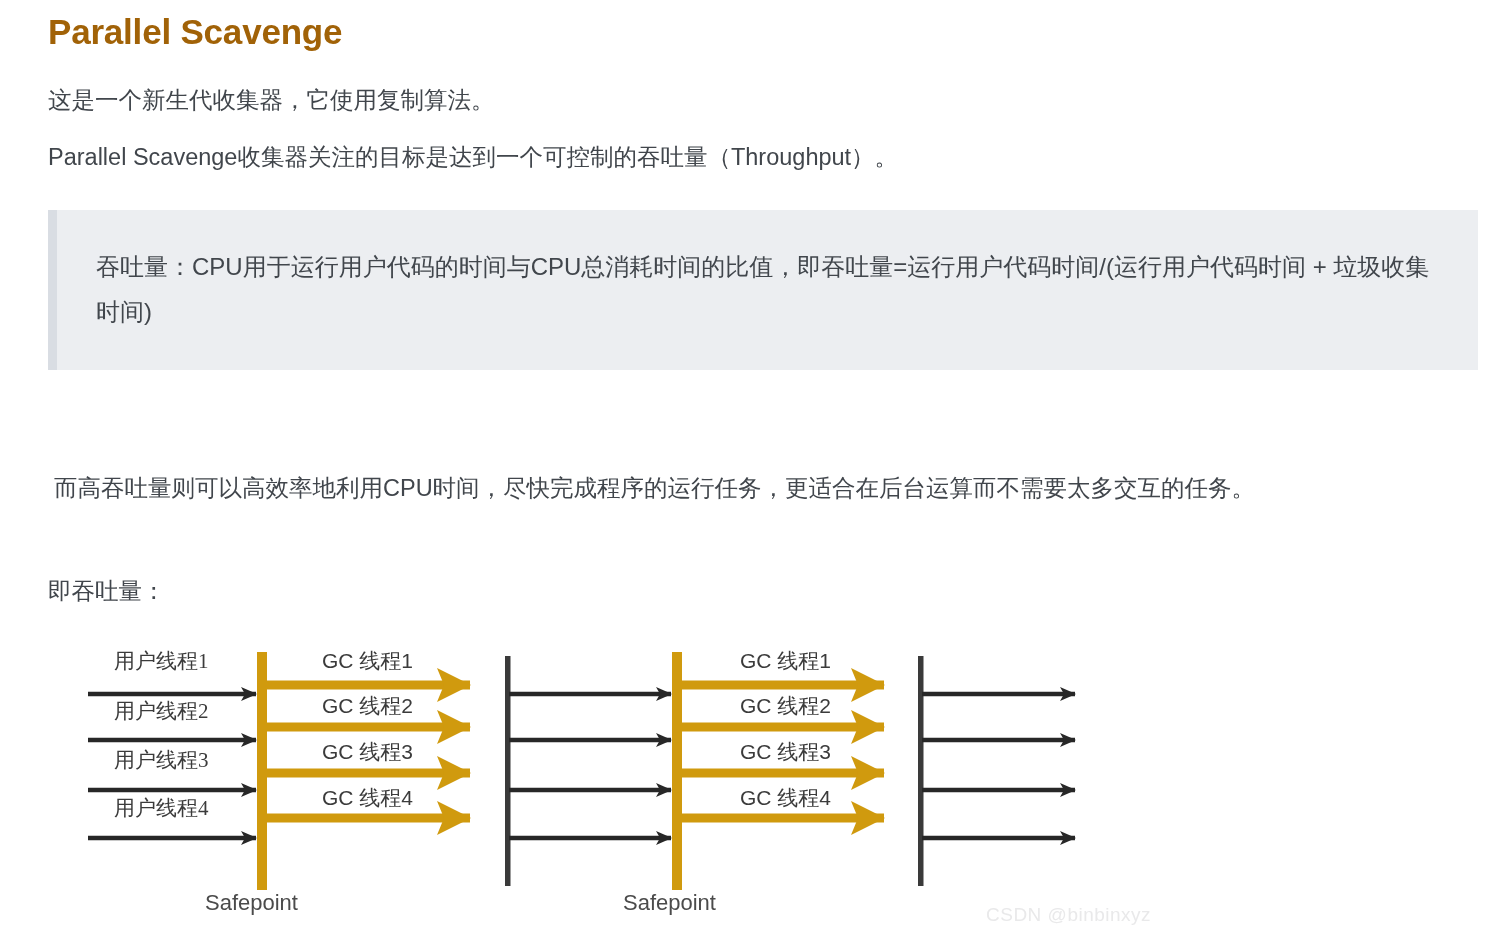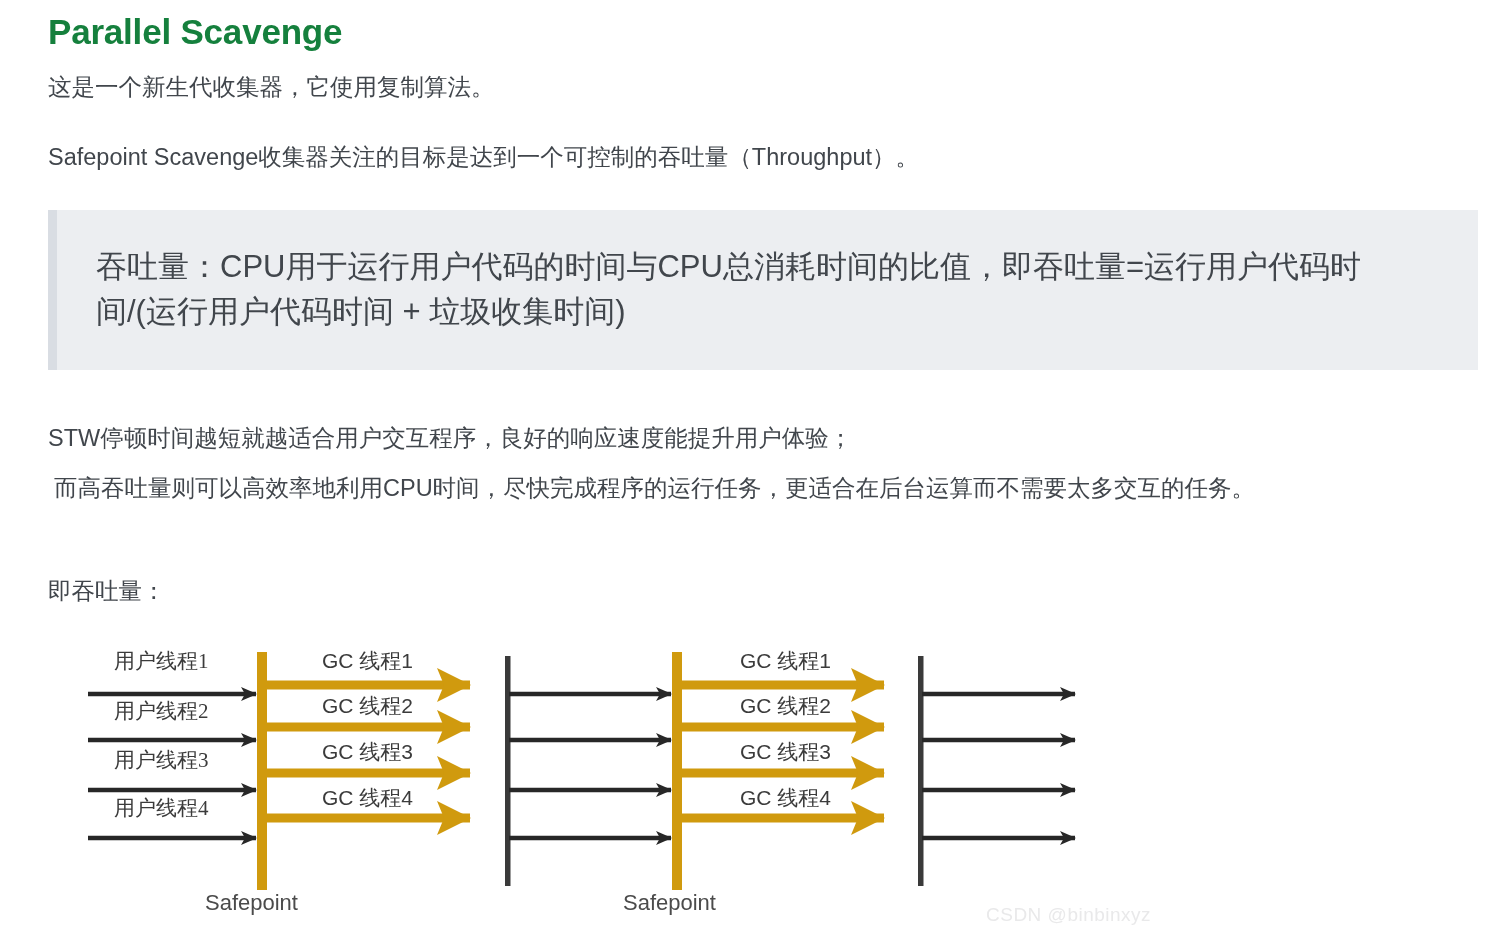--- a/index.html
+++ b/index.html
@@ -23,51 +23,51 @@
     box-sizing: border-box;
     padding: 0;
   }
   .page-title {
     position: absolute;
     left: 48px;
     top: 10px;
     font-size: 35px;
     font-weight: bold;
     letter-spacing: -0.2px;
-    color: #15803d;
+    color: #a16207;
     line-height: 44px;
     margin: 0;
   }
   .para {
     position: absolute;
     left: 48px;
     font-size: 23.5px;
     line-height: 46px;
     color: #41464c;
     white-space: nowrap;
   }
-  .p1 { top: 64px; text-align: center; }
+  .p1 { top: 77px; text-align: center; }
   .p2 { top: 134px; }
 
   .quote-box {
     position: absolute;
     left: 48px;
     top: 210px;
     width: 1430px;
     height: 160px;
     background: #eceef1;
     box-sizing: border-box;
     border-left: 9px solid #d9dde3;
   }
   .quote-text {
     position: absolute;
     left: 96px;
     top: 244px;
     width: 1340px;
-    font-size: 31px;
+    font-size: 24px;
     line-height: 45px;
     color: #41464c;
   }
 
   .p3 { top: 415px; }
   .p4 { top: 465px; white-space: normal; width: 1440px; margin-left: 6px; }
   .p5 { top: 568px; }
 
   
   #diagram {
@@ -88,26 +88,25 @@
   }
 </style>
 </head>
 <body>
 
 <div id="article">
 
   <h1 class="page-title">Parallel Scavenge</h1>
 
   <div class="para p1">这是一个新生代收集器，它使用复制算法。</div>
-  <div class="para p2">Safepoint Scavenge收集器关注的目标是达到一个可控制的吞吐量（Throughput）。</div>
+  <div class="para p2">Parallel Scavenge收集器关注的目标是达到一个可控制的吞吐量（Throughput）。</div>
 
   <div class="quote-box"></div>
   <div class="quote-text">吞吐量：CPU用于运行用户代码的时间与CPU总消耗时间的比值，即吞吐量=运行用户代码时间/(运行用户代码时间 + 垃圾收集时间)</div>
 
-  <div class="para p3">STW停顿时间越短就越适合用户交互程序，良好的响应速度能提升用户体验；</div>
   <div class="para p4">而高吞吐量则可以高效率地利用CPU时间，尽快完成程序的运行任务，更适合在后台运算而不需要太多交互的任务。</div>
   <div class="para p5">即吞吐量：</div>
 
   <svg id="diagram" viewBox="0 0 1260 310">
     <defs>
       <marker id="uarrow" markerWidth="16" markerHeight="14" refX="15" refY="7" orient="auto" markerUnits="userSpaceOnUse">
         <path d="M0,0 L16,7 L0,14 L4,7 Z" fill="#272727"></path>
       </marker>
       <marker id="gcarrow" markerWidth="34" markerHeight="34" refX="33" refY="17" orient="auto" markerUnits="userSpaceOnUse">
         <path d="M0,0 L34,17 L0,34 L7,17 Z" fill="#D09A0E"></path>

